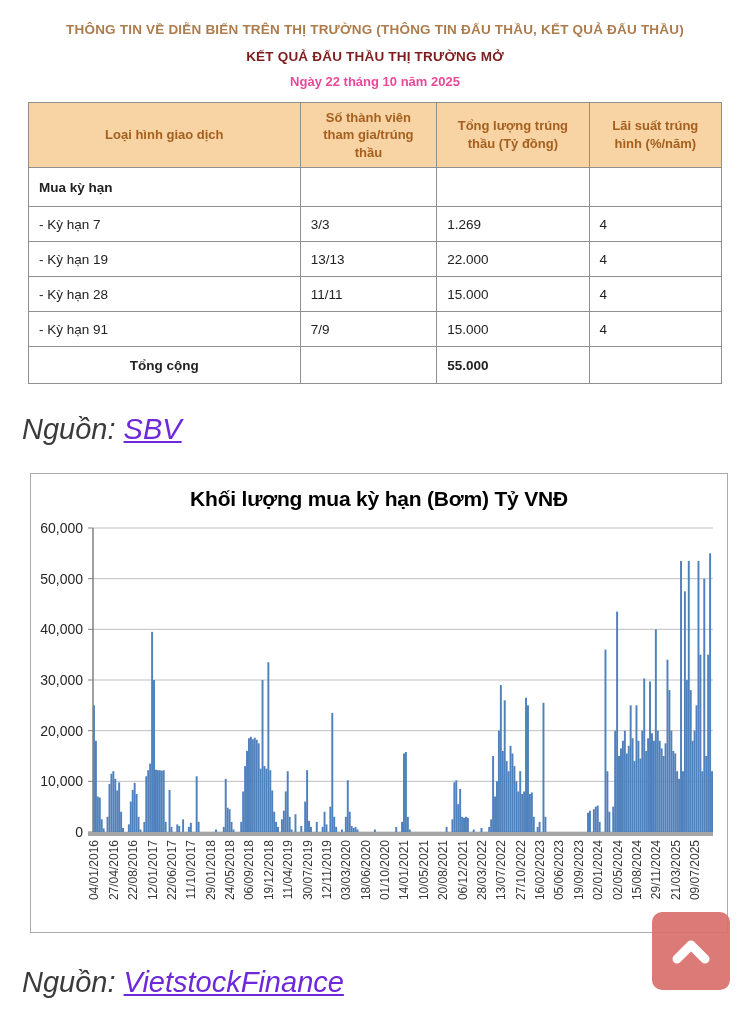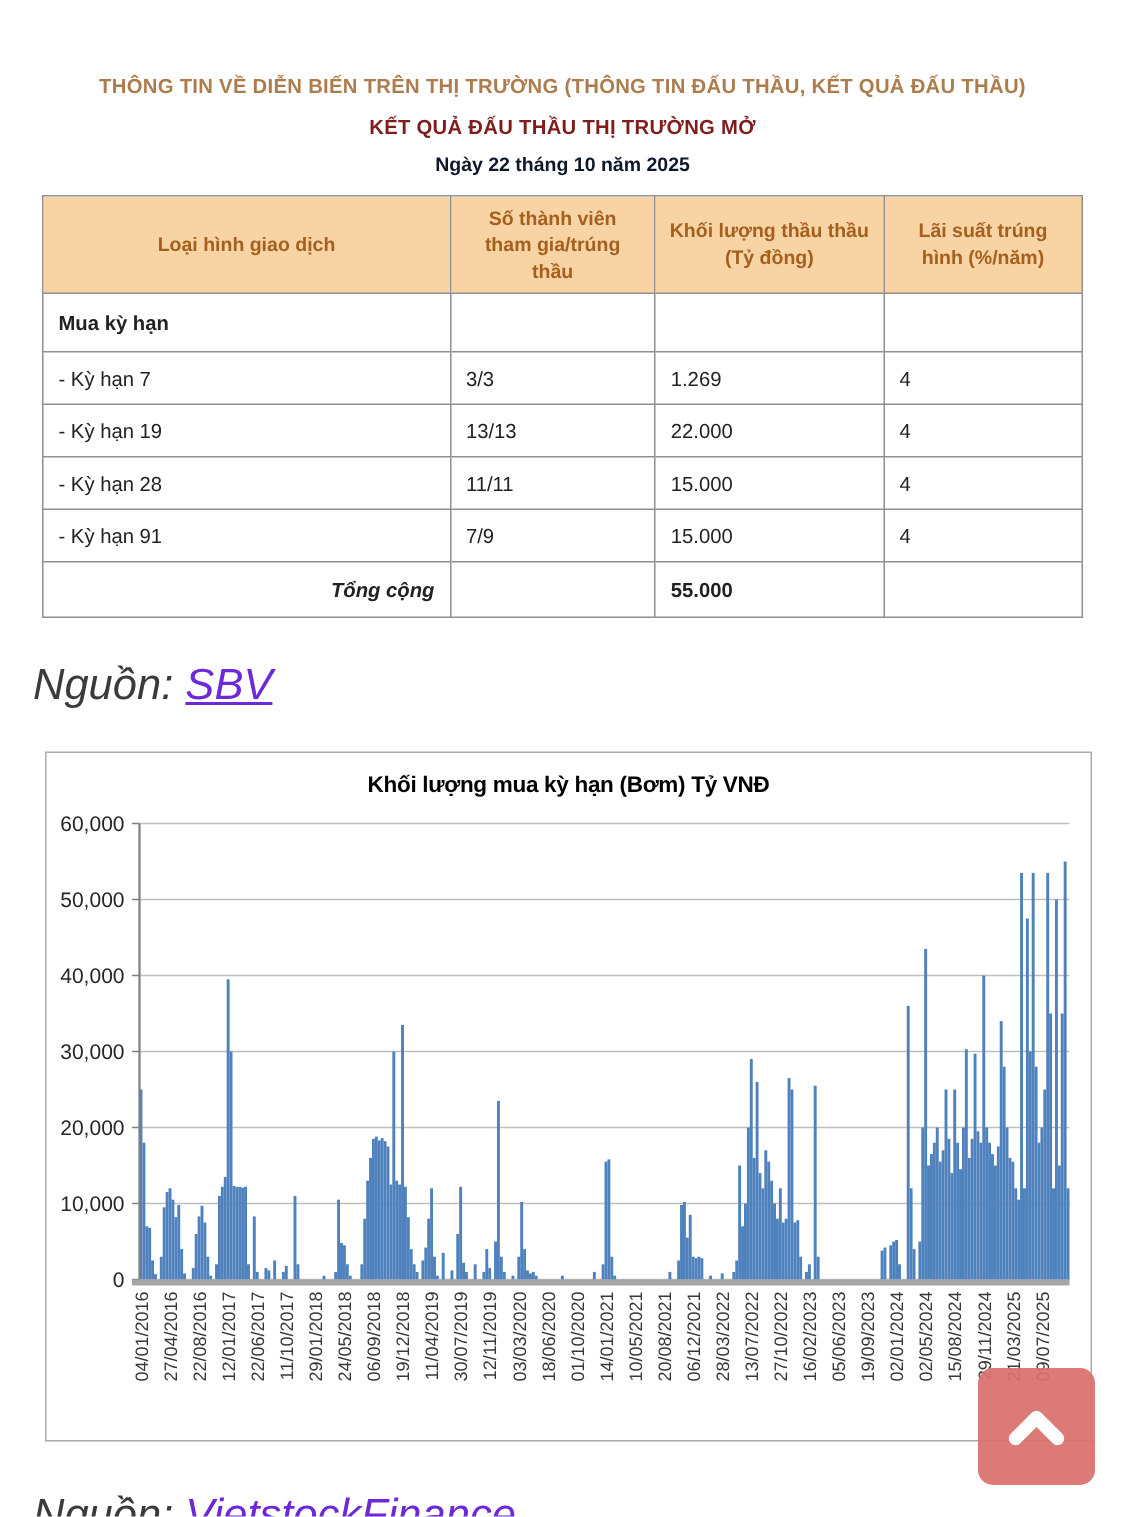--- a/index.html
+++ b/index.html
@@ -1,50 +1,50 @@
 <!DOCTYPE html>
 <html><head>
 <meta charset="utf-8">
 <style>
   html,body{margin:0;padding:0}
   body{
     width:750px;height:1011px;position:relative;background:#ffffff;
     font-family:"Liberation Sans","DejaVu Sans",sans-serif;overflow:hidden;
   }
-  .doc-header{text-align:center;padding-top:50px}
+  .doc-header{text-align:center;padding-top:22px}
   .h1{color:#ad7c4d;font-weight:bold;font-size:13.5px;letter-spacing:.2px;padding:0 20px}
   .h2{color:#7f1d1d;font-size:13.5px;margin-top:12px;font-weight:bold;letter-spacing:.2px}
-  .h3{color:#0f172a;font-weight:bold;font-size:13px;margin-top:10px}
+  .h3{color:#ec4899;font-weight:bold;font-size:13px;margin-top:10px}
 
   table.omo{
     border-collapse:collapse;margin:13px 0 0 28px;width:694px;table-layout:fixed;
     font-size:13.5px;color:#222222;
   }
   table.omo th,table.omo td{border:1px solid #8f8f8f;overflow:hidden}
   table.omo thead th{
     background:#f8d3a4;color:#a5601f;font-weight:bold;font-size:13px;
     height:56px;padding:4px 8px;line-height:1.35;
   }
   table.omo td{height:30px;padding:2px 10px;text-align:left}
   table.omo td.c-label{text-align:left}
   table.omo tr.group td{height:34px}
   table.omo tr.group td.c-label{font-weight:bold}
   table.omo tr.total td{height:32px}
-  table.omo tr.total td.c-label{font-weight:bold;font-style:italic;text-align:right}
+  table.omo tr.total td.c-label{font-weight:bold;text-align:center}
   table.omo tr.total td.c-volume{font-weight:bold}
 
   .source{font-size:29px;font-style:italic;color:#3b3b3b;margin:29px 0 0 22px}
   .source a{color:#6d28d9;text-decoration:underline;cursor:pointer}
   .source.bottom{margin-top:33px}
 
   .chart-box{
     position:relative;margin:27px 0 0 30px;width:698px;height:460px;
     border:1px solid #ababab;box-sizing:border-box;background:#ffffff;
   }
-  .chart-title{text-align:center;font-weight:bold;font-size:15px;color:#000;margin-top:13px;letter-spacing:-.2px}
+  .chart-title{text-align:center;font-weight:bold;font-size:21px;color:#000;margin-top:13px;letter-spacing:-.2px}
   svg.chart{display:block;margin-top:0}
 
   .scroll-top{
     position:absolute;right:20px;top:912px;width:78px;height:78px;
     background:#d9716c;border:none;border-radius:10px;cursor:pointer;z-index:5;
     display:flex;align-items:center;justify-content:center;opacity:.93;
   }
 </style>
 </head>
 <body>
@@ -59,21 +59,21 @@
   <colgroup>
     <col style="width:39.2%">
       <col style="width:19.7%">
       <col style="width:22%">
       <col style="width:19.1%">
   </colgroup>
   <thead>
     <tr>
         <th>Loại hình giao dịch</th>
         <th>Số thành viên tham gia/trúng thầu</th>
-        <th>Khối lượng thầu thầu (Tỷ đồng)</th>
+        <th>Tổng lượng trúng thầu (Tỷ đồng)</th>
         <th>Lãi suất trúng hình (%/năm)</th>
       </tr>
   </thead>
   <tbody>
       <tr class="group">
         <td class="c-label">Mua kỳ hạn</td>
         <td class="c-members"></td>
         <td class="c-volume"></td>
         <td class="c-rate"></td>
       </tr>

